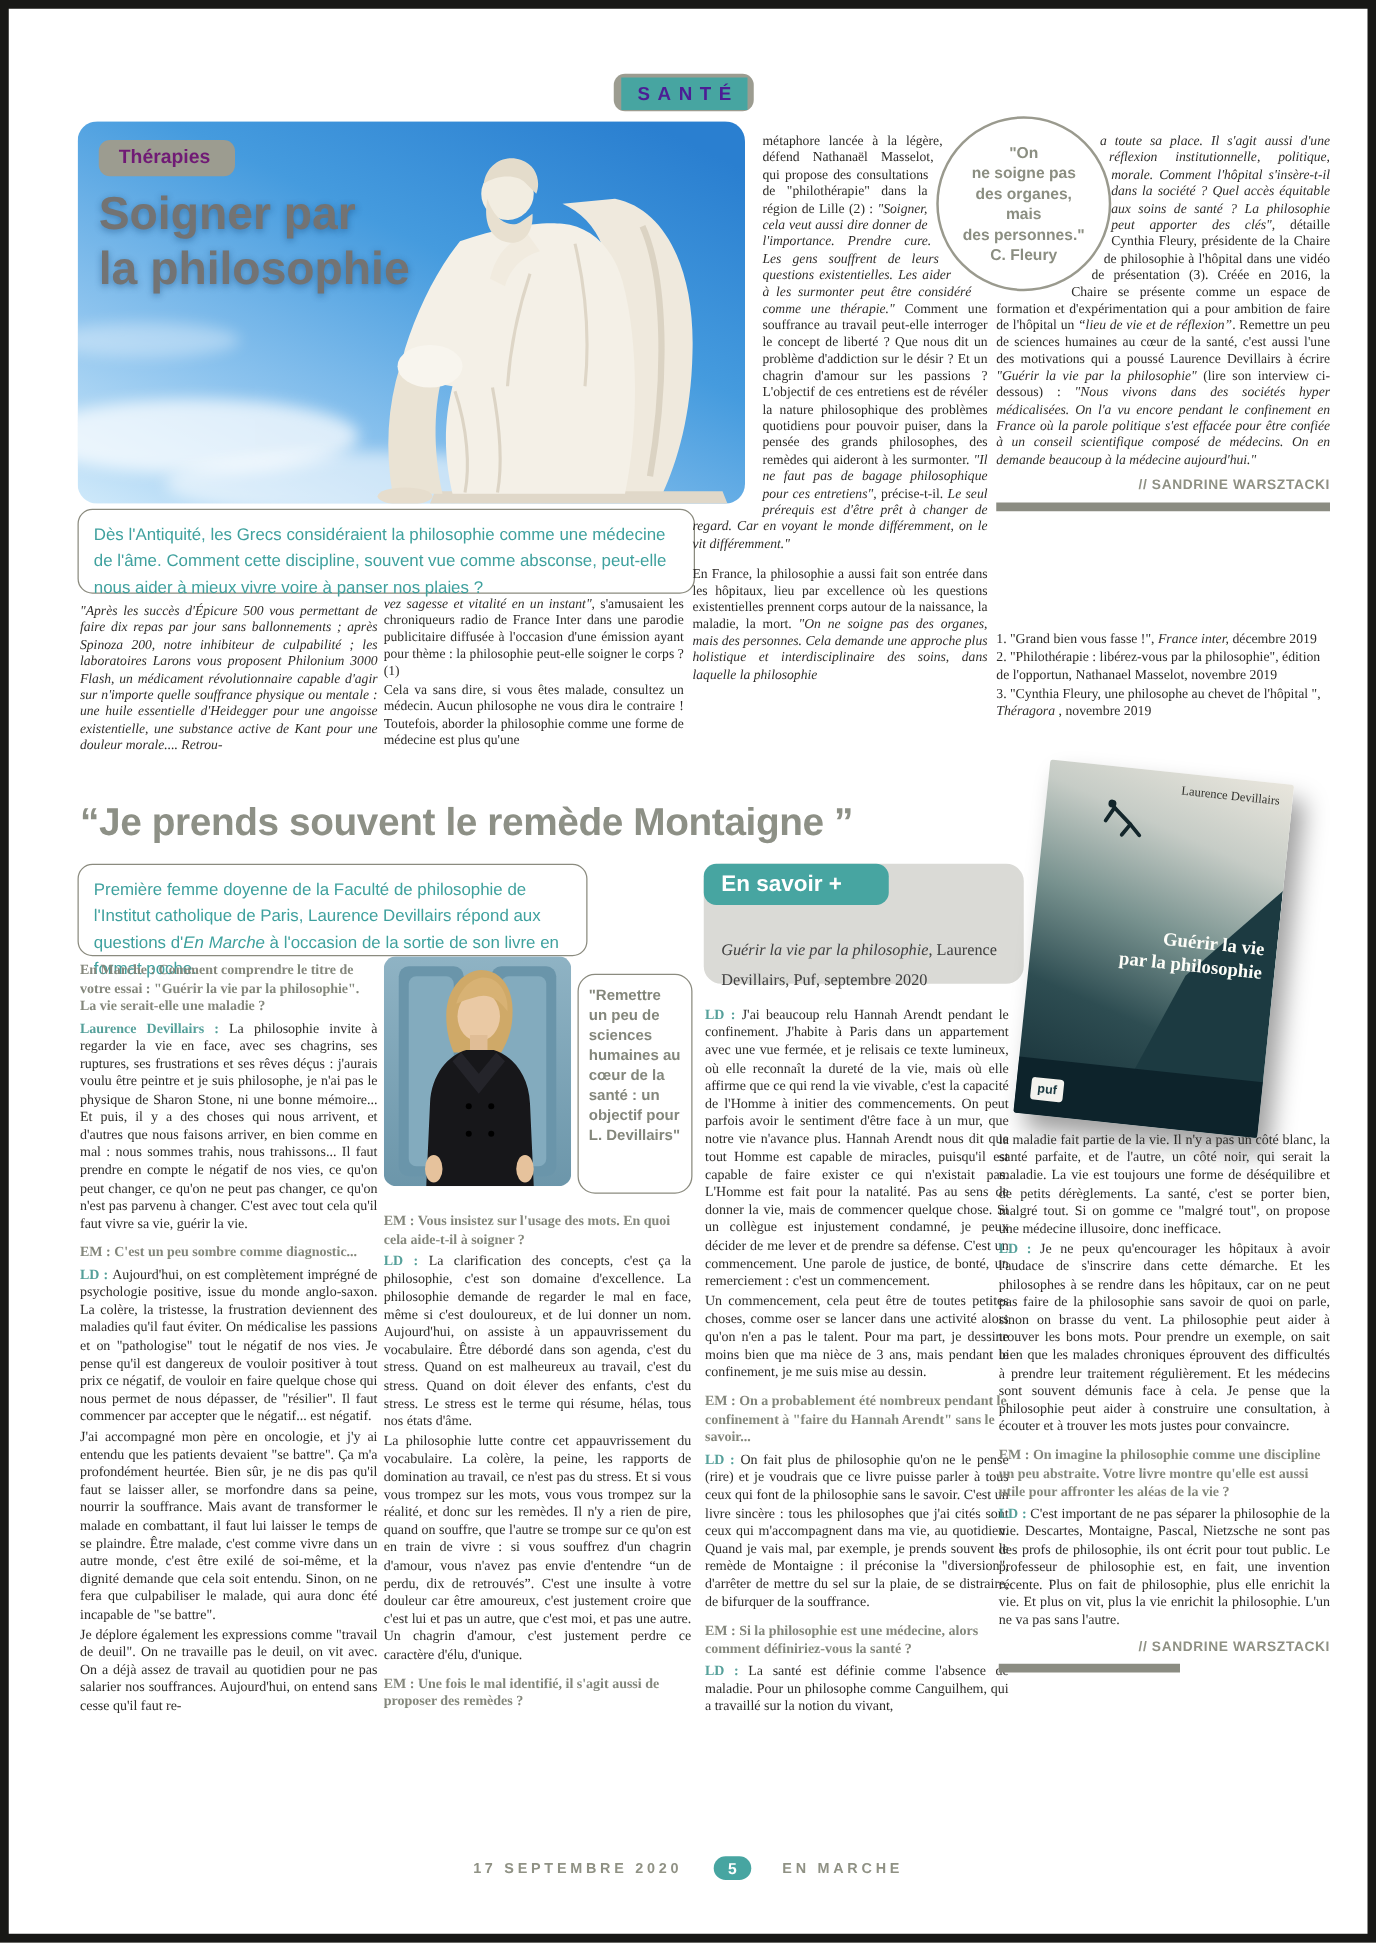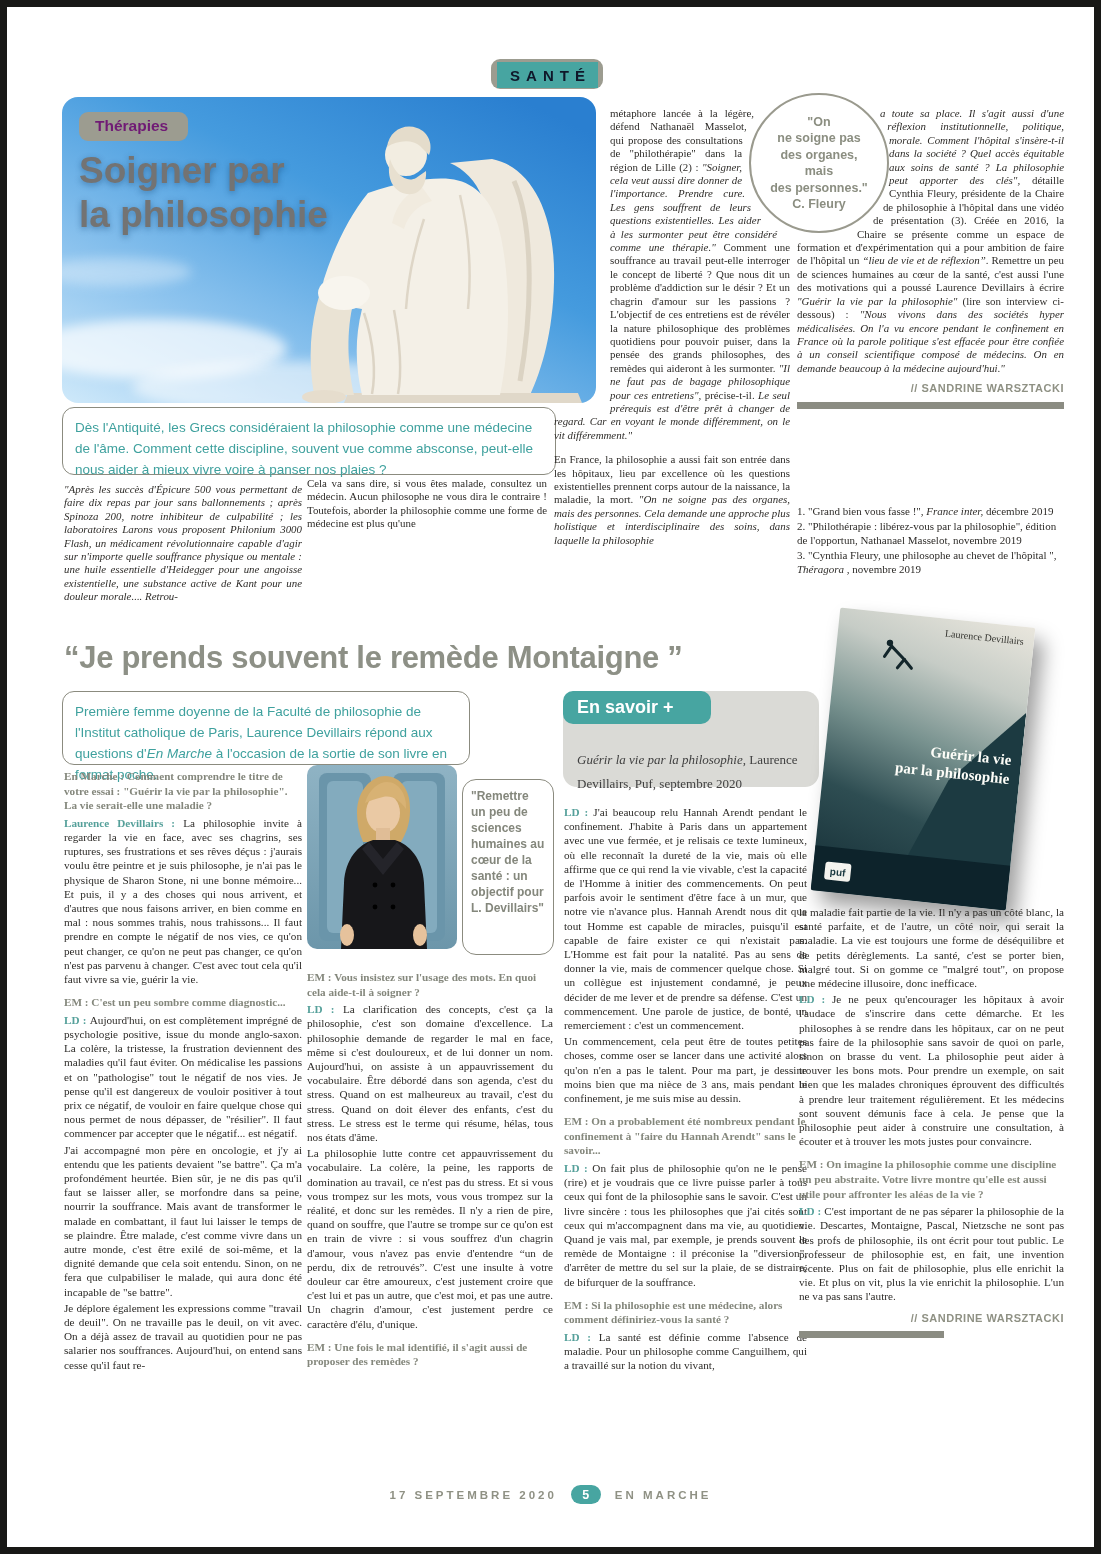--- a/index.html
+++ b/index.html
@@ -4,21 +4,21 @@
 <style>
   html,body{margin:0;padding:0;background:#2a2a28;}
   .frame{position:relative;width:1101px;height:1554px;box-sizing:border-box;
          border:7px solid #181816;background:#ffffff;overflow:hidden;
          font-family:"Liberation Serif","DejaVu Serif",serif;}
   
   .sante-gray{position:absolute;left:484px;top:52px;width:112px;height:30px;
               background:#9c9c90;border-radius:9px;}
   .sante-teal{position:absolute;left:490px;top:55px;width:101px;height:26px;
               background:#47a5a1;display:flex;align-items:center;justify-content:center;}
-  .sante-teal .t{color:#0f172a;font-family:"Liberation Sans",sans-serif;font-weight:bold;
+  .sante-teal .t{color:#4c1d95;font-family:"Liberation Sans",sans-serif;font-weight:bold;
                  font-size:15px;letter-spacing:6px;padding-left:6px;}
   
   .hero{position:absolute;left:55px;top:90px;width:534px;height:306px;border-radius:16px;
         overflow:hidden;}
   .hero svg{display:block;}
   .tag{position:absolute;left:17px;top:15px;background:#9c9c90;color:#701a75;
        font-family:"Liberation Sans",sans-serif;font-weight:bold;font-size:15.5px;
        padding:5px 20px 6px 16px;border-radius:9px;}
   .hero-title{position:absolute;left:17px;top:52px;color:#737373;
        font-family:"Liberation Sans",sans-serif;font-weight:bold;font-size:37px;
@@ -87,21 +87,21 @@
   .diver{position:absolute;left:22%;top:7%;}
   
   .portrait{position:absolute;left:300px;top:758px;width:150px;height:184px;border-radius:10px;
             overflow:hidden;}
   .bubble{position:absolute;left:455px;top:772px;width:92px;height:176px;box-sizing:border-box;
           border:1.5px solid #8b8b7f;border-radius:14px;padding:8px 8px;
           font-family:"Liberation Sans",sans-serif;font-weight:bold;color:#84877c;
           font-size:12px;line-height:16px;}
   
   .footer{position:absolute;left:0;top:1478px;width:100%;display:flex;align-items:center;
-          justify-content:center;gap:14px;font-family:"Liberation Sans",sans-serif;}
+          justify-content:center;gap:25px;font-family:"Liberation Sans",sans-serif;}
   .footer .ftxt{color:#8f9184;font-size:11.5px;letter-spacing:3px;font-weight:bold;}
   .pagebadge{width:30px;height:19px;border-radius:10px;background:#47a5a1;color:#fff;
           display:flex;align-items:center;justify-content:center;font-weight:bold;font-size:12.5px;}
 </style>
 </head>
 <body>
 
 <div class="frame">
 
   <div class="sante-gray"></div>
@@ -156,20 +156,21 @@
   </div>
 
   <div class="introbox intro1">
     <span>Dès l'Antiquité, les Grecs considéraient la philosophie comme une médecine de l'âme. Comment cette discipline, souvent vue comme absconse, peut-elle nous aider à mieux vivre voire à panser nos plaies ?</span>
   </div>
 
   <div class="col body1" style="left:57px;top:476px;width:238px;">
     <p><span class="seg-i">"Après les succès d'Épicure 500 vous permettant de faire dix repas par jour sans ballonnements ; après Spinoza 200, notre inhibiteur de culpabilité ; les laboratoires Larons vous proposent Philonium 3000 Flash, un médicament révolutionnaire capable d'agir sur n'importe quelle souffrance physique ou mentale : une huile essentielle d'Heidegger pour une angoisse existentielle, une substance active de Kant pour une douleur morale.... Retrou-</span></p>
   </div>
   <div class="col body1" style="left:300px;top:470px;width:240px;">
+    <p><span class="seg-i">vez sagesse et vitalité en un instant",</span><span class="seg-r"> s'amusaient les chroniqueurs radio de France Inter dans une parodie publicitaire diffusée à l'occasion d'une émission ayant pour thème : la philosophie peut-elle soigner le corps ? (1)</span></p>
     <p><span class="seg-r">Cela va sans dire, si vous êtes malade, consultez un médecin. Aucun philosophe ne vous dira le contraire ! Toutefois, aborder la philosophie comme une forme de médecine est plus qu'une</span></p>
   </div>
   <div class="col body1" style="left:547px;top:100px;width:236px;">
     <div class="c3-indent"></div>
     <div class="c3-circ"></div>
     <p><span class="seg-r">métaphore lancée à la légère, défend Nathanaël Masselot, qui propose des consultations de "philothérapie" dans la région de Lille (2) : </span><span class="seg-i">"Soigner, cela veut aussi dire donner de l'importance. Prendre cure. Les gens souffrent de leurs questions existentielles. Les aider à les surmonter peut être considéré comme une thérapie."</span><span class="seg-r"> Comment une souffrance au travail peut-elle interroger le concept de liberté ? Que nous dit un problème d'addiction sur le désir ? Et un chagrin d'amour sur les passions ? L'objectif de ces entretiens est de révéler la nature philosophique des problèmes quotidiens pour pouvoir puiser, dans la pensée des grands philosophes, des remèdes qui aideront à les surmonter. </span><span class="seg-i">"Il ne faut pas de bagage philosophique pour ces entretiens",</span><span class="seg-r"> précise-t-il. </span><span class="seg-i">Le seul prérequis est d'être prêt à changer de regard. Car en voyant le monde différemment, on le vit différemment."</span></p>
     <p class="gap"><span class="seg-r">En France, la philosophie a aussi fait son entrée dans les hôpitaux, lieu par excellence où les questions existentielles prennent corps autour de la naissance, la maladie, la mort. </span><span class="seg-i">"On ne soigne pas des organes, mais des personnes. Cela demande une approche plus holistique et interdisciplinaire des soins, dans laquelle la philosophie</span></p>
   </div>
   <div class="col body1" style="left:790px;top:100px;width:267px;">
     <div class="c4-circ"></div>

